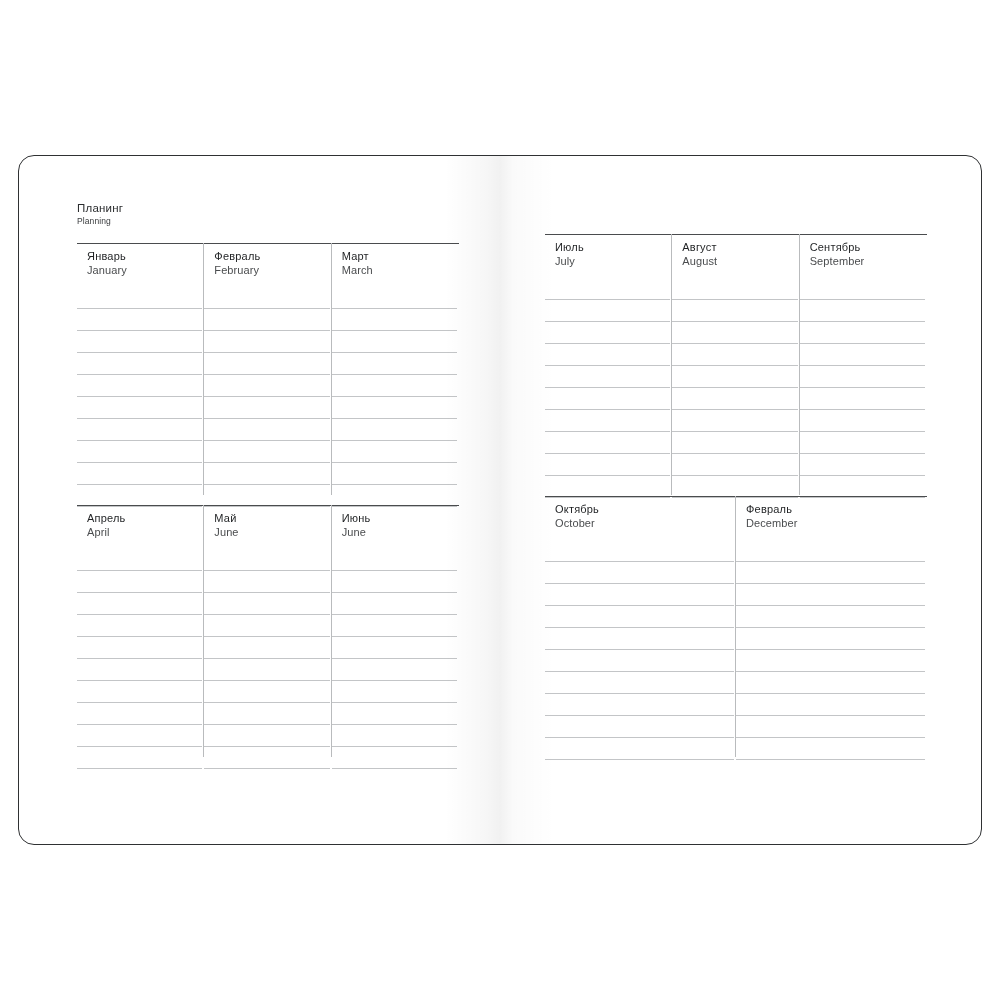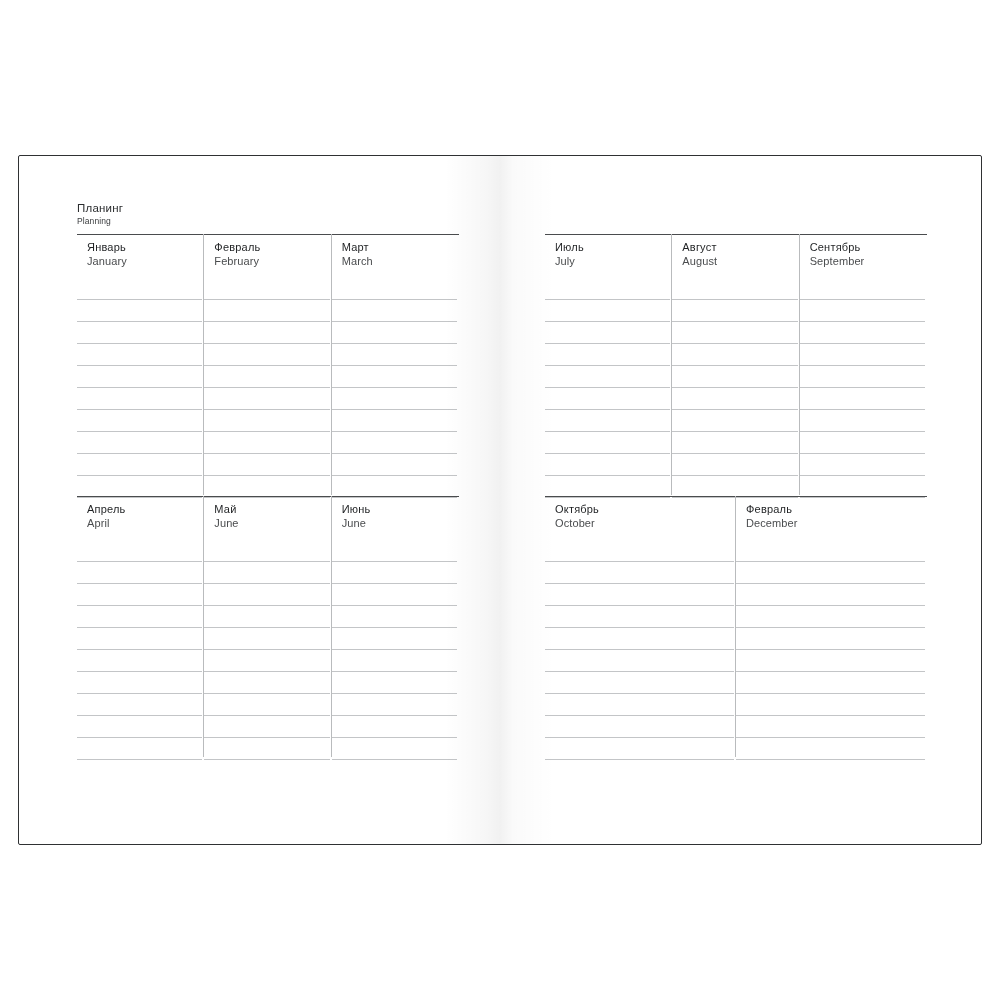--- a/index.html
+++ b/index.html
@@ -15,21 +15,21 @@
   }
 
   .spread {
     position: absolute;
     left: 18px;
     top: 155px;
     width: 964px;
     height: 690px;
     background: #ffffff;
     border: 1px solid #2f3133;
-    border-radius: 2px;
+    border-radius: 16px;
     box-sizing: border-box;
     overflow: hidden;
   }
 
   
   .gutter {
     position: absolute;
     top: 0;
     bottom: 0;
     left: 50%;
@@ -69,21 +69,21 @@
     font-size: 8.5px;
     color: #3a3c3e;
     letter-spacing: 0.1px;
     margin-top: 1px;
   }
 
   .grid {
     position: absolute;
     display: flex;
   }
-  .page.left .grid  { left: 58px;  width: 382px; }
+  .page.left .grid  { left: 58px;  width: 382px; align-items: flex-end; }
   .page.right .grid { left: 45px;  width: 382px; }
 
   .grid.row-top    { top: 78px;  height: 273px; }
   .grid.row-bottom { top: 340px; height: 273px; }
 
   .month {
     position: relative;
     box-sizing: border-box;
     flex: 1 1 0;
     padding: 0;

